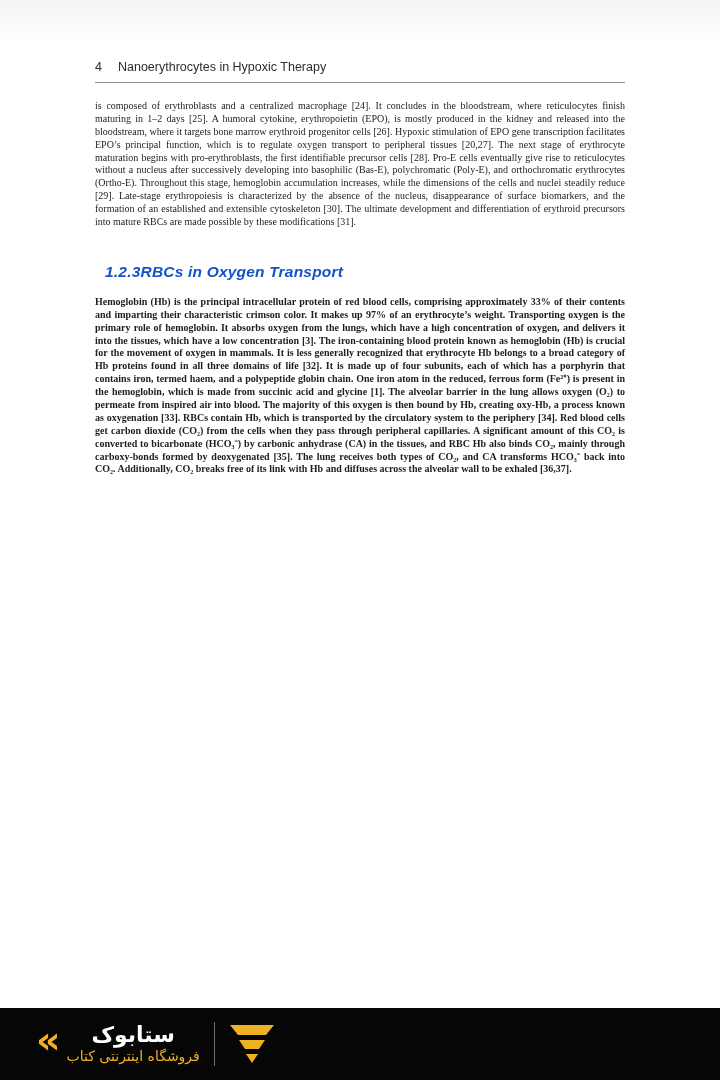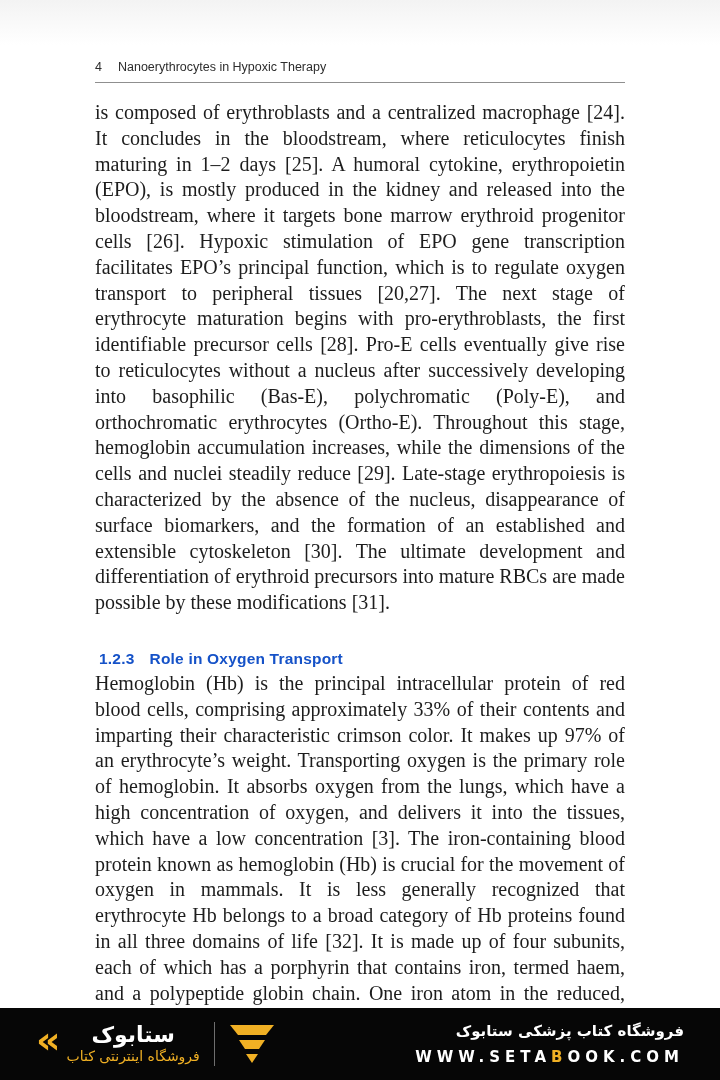--- a/index.html
+++ b/index.html
@@ -9,29 +9,29 @@
     font-family:"Liberation Serif",serif;overflow:hidden;
   }
   .content{position:absolute;left:95px;width:530px;top:60px;}
   .page-header{
     display:flex;align-items:baseline;gap:16px;
     font-family:"Liberation Sans",sans-serif;
     font-size:12.5px;color:#2d2d2d;
     padding-bottom:8px;border-bottom:1px solid #8f8f8f;
   }
   .body-text{
-    font-size:20px;line-height:1.29;color:#1d1d1d;
+    font-size:10px;line-height:1.29;color:#1d1d1d;
     text-align:justify;margin:17px 0 0 0;hyphens:auto;
   }
   .section-heading{
     font-family:"Liberation Sans",sans-serif;
     color:#1552c8;font-size:15.5px;font-weight:bold;
-    margin:34px 0 0 4px;display:flex;gap:15px;letter-spacing:.2px;
+    margin:34px 0 0 10px;display:flex;letter-spacing:.2px;font-style:italic;
   }
-  .after-heading{margin-top:3px;}
+  .after-heading{margin-top:15px;font-weight:bold;}
   .footer{
     position:absolute;left:0;right:0;bottom:0;height:72px;background:#060606;
     display:flex;align-items:center;justify-content:space-between;
     padding:0 36px;box-sizing:border-box;
     font-family:"DejaVu Sans",sans-serif;
   }
   .logo-group{display:flex;align-items:center;}
   .chevrons{color:#f0b024;font-size:38px;font-weight:bold;line-height:1;margin:-8px 6px 0 0;}
   .brand-col{display:flex;flex-direction:column;align-items:center;gap:2px;}
   .brand-name{color:#ffffff;font-size:22px;font-weight:bold;line-height:1;}
@@ -52,21 +52,21 @@
 
     <div class="page-header">
       <span>4</span>
       <span>Nanoerythrocytes in Hypoxic Therapy</span>
     </div>
 
     <p class="body-text">is composed of erythroblasts and a centralized macrophage [24]. It concludes in the bloodstream, where reticulocytes finish maturing in 1–2 days [25]. A humoral cytokine, erythropoietin (EPO), is mostly produced in the kidney and released into the bloodstream, where it targets bone marrow erythroid progenitor cells [26]. Hypoxic stimulation of EPO gene transcription facilitates EPO’s principal function, which is to regulate oxygen transport to peripheral tissues [20,27]. The next stage of erythrocyte maturation begins with pro-erythroblasts, the first identifiable precursor cells [28]. Pro-E cells eventually give rise to reticulocytes without a nucleus after successively developing into basophilic (Bas-E), polychromatic (Poly-E), and orthochromatic erythrocytes (Ortho-E). Throughout this stage, hemoglobin accumulation increases, while the dimensions of the cells and nuclei steadily reduce [29]. Late-stage erythropoiesis is characterized by the absence of the nucleus, disappearance of surface biomarkers, and the formation of an established and extensible cytoskeleton [30]. The ultimate development and differentiation of erythroid precursors into mature RBCs are made possible by these modifications [31].</p>
 
     <h2 class="section-heading">
       <span>1.2.3</span>
-      <span>Role in Oxygen Transport</span>
+      <span>RBCs in Oxygen Transport</span>
     </h2>
 
     <p class="body-text after-heading">Hemoglobin (Hb) is the principal intracellular protein of red blood cells, comprising approximately 33% of their contents and imparting their characteristic crimson color. It makes up 97% of an erythrocyte’s weight. Transporting oxygen is the primary role of hemoglobin. It absorbs oxygen from the lungs, which have a high concentration of oxygen, and delivers it into the tissues, which have a low concentration [3]. The iron-containing blood protein known as hemoglobin (Hb) is crucial for the movement of oxygen in mammals. It is less generally recognized that erythrocyte Hb belongs to a broad category of Hb proteins found in all three domains of life [32]. It is made up of four subunits, each of which has a porphyrin that contains iron, termed haem, and a polypeptide globin chain. One iron atom in the reduced, ferrous form (Fe²⁺) is present in the hemoglobin, which is made from succinic acid and glycine [1]. The alveolar barrier in the lung allows oxygen (O₂) to permeate from inspired air into blood. The majority of this oxygen is then bound by Hb, creating oxy-Hb, a process known as oxygenation [33]. RBCs contain Hb, which is transported by the circulatory system to the periphery [34]. Red blood cells get carbon dioxide (CO₂) from the cells when they pass through peripheral capillaries. A significant amount of this CO₂ is converted to bicarbonate (HCO₃⁻) by carbonic anhydrase (CA) in the tissues, and RBC Hb also binds CO₂, mainly through carboxy-bonds formed by deoxygenated [35]. The lung receives both types of CO₂, and CA transforms HCO₃⁻ back into CO₂. Additionally, CO₂ breaks free of its link with Hb and diffuses across the alveolar wall to be exhaled [36,37].</p>
 
   </div>
 
   <div class="footer">
 
     <div class="logo-group">
       <span class="chevrons">«</span>
@@ -75,20 +75,16 @@
         <span class="brand-sub" dir="rtl">فروشگاه اینترنتی کتاب</span>
       </div>
       <span class="v-div"></span>
       <svg class="stack-icon" width="46" height="42" viewBox="0 0 46 42">
         <polygon points="1,2 45,2 37,12 9,12" fill="#F0B024"></polygon>
         <polygon points="10,17 36,17 30,26 16,26" fill="#F0B024"></polygon>
         <polygon points="17,31 29,31 23,40" fill="#F0B024"></polygon>
       </svg>
     </div>
 
-    <div class="right-col">
-      <span class="tagline" dir="rtl">فروشگاه کتاب پزشکی ستابوک</span>
-      <span class="url"><span>WWW.SETA</span><span class="accent">B</span><span>OOK.COM</span></span>
-    </div>
 
   </div>
 
 </div>
 
 </body></html>

